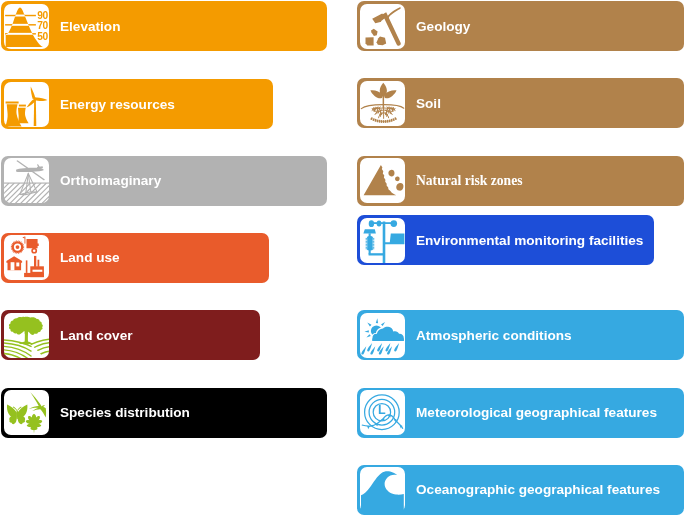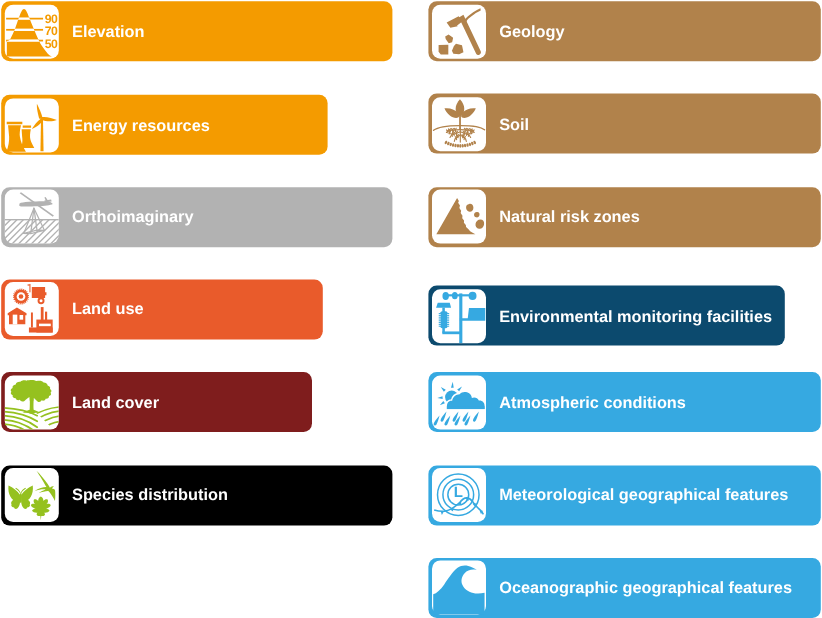--- a/index.html
+++ b/index.html
@@ -241,32 +241,32 @@
             <ellipse cx="27.60" cy="40.29" rx="0.95" ry="1.5" transform="rotate(-8.8 27.60 40.29)"></ellipse>
             <ellipse cx="29.60" cy="39.90" rx="0.95" ry="1.5" transform="rotate(-13.3 29.60 39.90)"></ellipse>
             <ellipse cx="31.60" cy="39.34" rx="0.95" ry="1.5" transform="rotate(-17.9 31.60 39.34)"></ellipse>
             <ellipse cx="33.60" cy="38.60" rx="0.95" ry="1.5" transform="rotate(-22.6 33.60 38.60)"></ellipse>
             <ellipse cx="35.60" cy="37.67" rx="0.95" ry="1.5" transform="rotate(-27.5 35.60 37.67)"></ellipse>
           </g>
         </svg>
       </div>
     <div class="label">Soil</div>
   </div>
-    <div class="card" style="background: rgb(177, 130, 75); top: 155.6px; left: 357px; width: 327px;">
+    <div class="card" style="background: rgb(177, 130, 75); top: 155.6px; left: 357px; width: 327px; font-family: Liberation Serif, serif;">
     <div class="iconbox">
         <svg viewBox="0 0 45 45" xmlns="http://www.w3.org/2000/svg">
           <path fill="#B1824B" d="M20.9 6.9 L22.4 9.4 L21.8 11.0 L23.3 13.2 L22.8 15.4 L24.3 17.6 L23.9 19.6 L25.4 21.8 L25.2 23.8 L26.7 25.8 L26.6 27.6 L28.2 29.6 L28.4 31.2 L30.4 33.0 L31.8 34.8 L34.2 36.2 L36.2 37.2 L3.6 37.2 Z"></path>
           <path fill="#B1824B" d="M31.0 11.9 C33.0 11.5 34.4 12.8 34.5 14.9 C34.6 17.0 33.2 18.6 31.3 18.4 C29.5 18.2 28.3 16.7 28.4 14.7 C28.5 13.0 29.4 12.2 31.0 11.9 Z"></path>
           <path fill="#B1824B" d="M37.3 18.6 C38.9 18.4 39.8 19.4 39.6 20.9 C39.4 22.5 38.2 23.4 36.8 23.1 C35.5 22.8 34.8 21.6 35.1 20.3 C35.4 19.2 36.2 18.7 37.3 18.6 Z"></path>
           <path fill="#B1824B" d="M40.3 25.0 C42.5 25.0 43.7 26.6 43.4 28.9 C43.1 31.4 41.3 33.0 39.1 32.6 C37.1 32.2 35.9 30.5 36.3 28.4 C36.7 26.4 38.3 25.0 40.3 25.0 Z"></path>
         </svg>
       </div>
     <div class="label">Natural risk zones</div>
   </div>
-    <div class="card" style="background: #0c4a6e; top: 238px; left: 357px; width: 297px;">
+    <div class="card" style="background: #1d4ed8; top: 215px; left: 357px; width: 297px;">
     <div class="iconbox">
         <svg viewBox="0 0 45 45" xmlns="http://www.w3.org/2000/svg">
           <rect x="22.7" y="3.5" width="2.6" height="41.5" fill="#36A9E1"></rect>
           <rect x="10.3" y="4.2" width="23.4" height="1.8" fill="#36A9E1"></rect>
           <ellipse cx="11.4" cy="5.7" rx="2.7" ry="3.4" fill="#36A9E1"></ellipse>
           <ellipse cx="19.0" cy="5.4" rx="2.4" ry="3.0" fill="#36A9E1"></ellipse>
           <ellipse cx="33.8" cy="5.6" rx="3.3" ry="3.4" fill="#36A9E1"></ellipse>
           <path fill="#36A9E1" d="M4.8 11.2 L14.8 11.2 L15.9 15.5 L3.4 15.5 Z"></path>
           <rect x="8.6" y="15.3" width="2.1" height="4.2" fill="#36A9E1"></rect>
           <path fill="#36A9E1" d="M7.3 19.1 h5.3 v12.5 h-5.3 z"></path>

